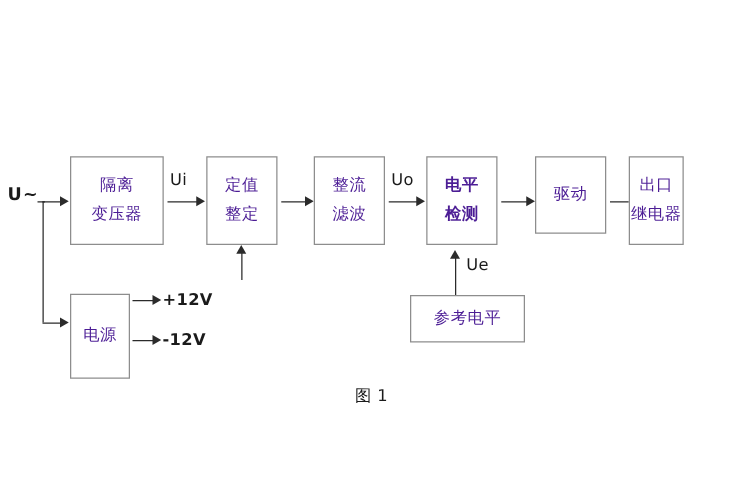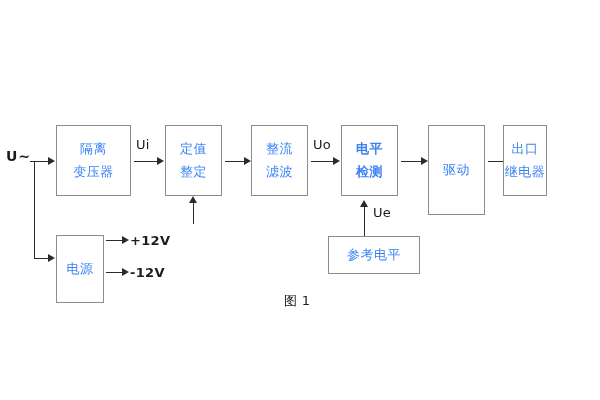--- a/index.html
+++ b/index.html
@@ -19,21 +19,21 @@
   
   .block {
     position: absolute;
     box-sizing: border-box;
     border: 1px solid #8d8d8d;
     background: #ffffff;
     display: flex;
     flex-direction: column;
     align-items: center;
     justify-content: center;
-    color: #3b82f6;
+    color: #4c1d95;
     font-size: 13px;
     line-height: 1.05;
   }
   .block .ln {
     display: block;
     white-space: nowrap;
     letter-spacing: 0.5px;
   }
   .block .ln + .ln { margin-top: 9px; }
   .block.one-line .ln { margin-top: 0; }
@@ -118,21 +118,21 @@
   <div class="arrow-r" style="left:333px; top:157px;"></div>
 
   <div class="block" style="left:341px; top:125px; width:57px; height:71px;font-weight:bold;">
     <span class="ln">电平</span>
     <span class="ln">检测</span>
   </div>
 
   <div class="hline" style="left:401px; top:161px; width:22px;"></div>
   <div class="arrow-r" style="left:421px; top:157px;"></div>
 
-  <div class="block one-line" style="left:428px; top:125px; width:57px; height:90px;">
+  <div class="block one-line" style="left:428px; top:125px; width:57px; height:62px;">
     <span class="ln">驱动</span>
   </div>
 
   <div class="hline" style="left:488px; top:161px; width:24px;"></div>
   <div class="arrow-r" style="left:510px; top:157px;"></div>
 
   <div class="block" style="left:503px; top:125px; width:44px; height:71px;">
     <span class="ln">出口</span>
     <span class="ln">继电器</span>
   </div>
@@ -154,15 +154,15 @@
   <div class="arrow-u" style="left:189px; top:196px;"></div>
 
   <div class="block one-line" style="left:328px; top:236px; width:92px; height:38px;">
     <span class="ln">参考电平</span>
   </div>
 
   <div class="vline" style="left:364px; top:204px; height:32px;"></div>
   <div class="arrow-u" style="left:360px; top:200px;"></div>
   <div class="label sig" style="left:373px; top:205px;text-align:right;">Ue</div>
 
-  <div class="label caption" style="left:284px; top:292px;">图 1</div>
+  <div class="label caption" style="left:284px; top:308px;">图 1</div>
 
 </div>
 
 </body></html>

